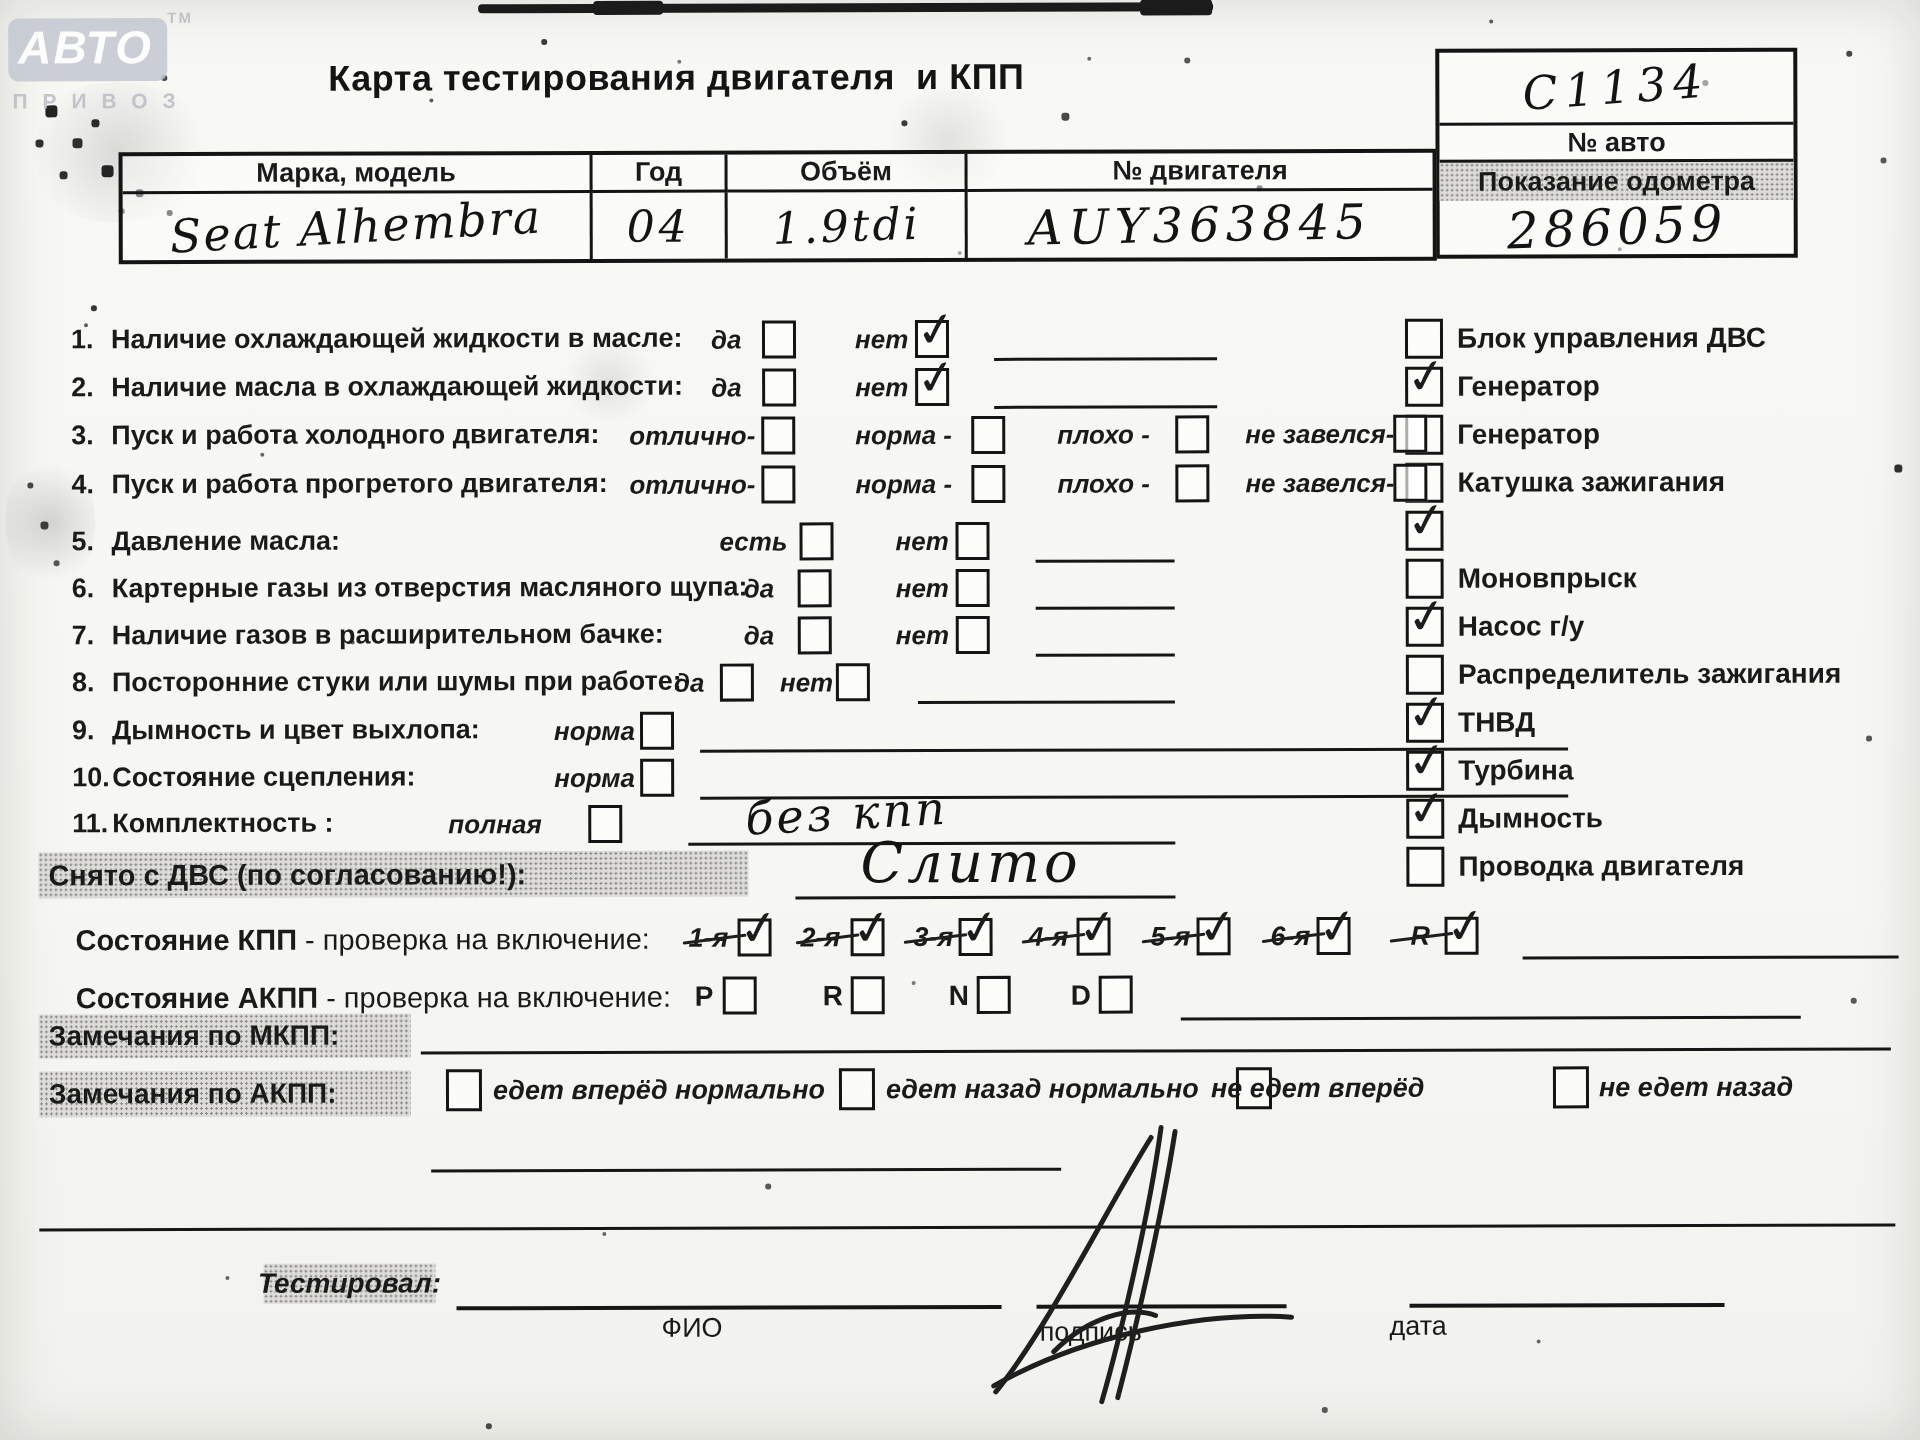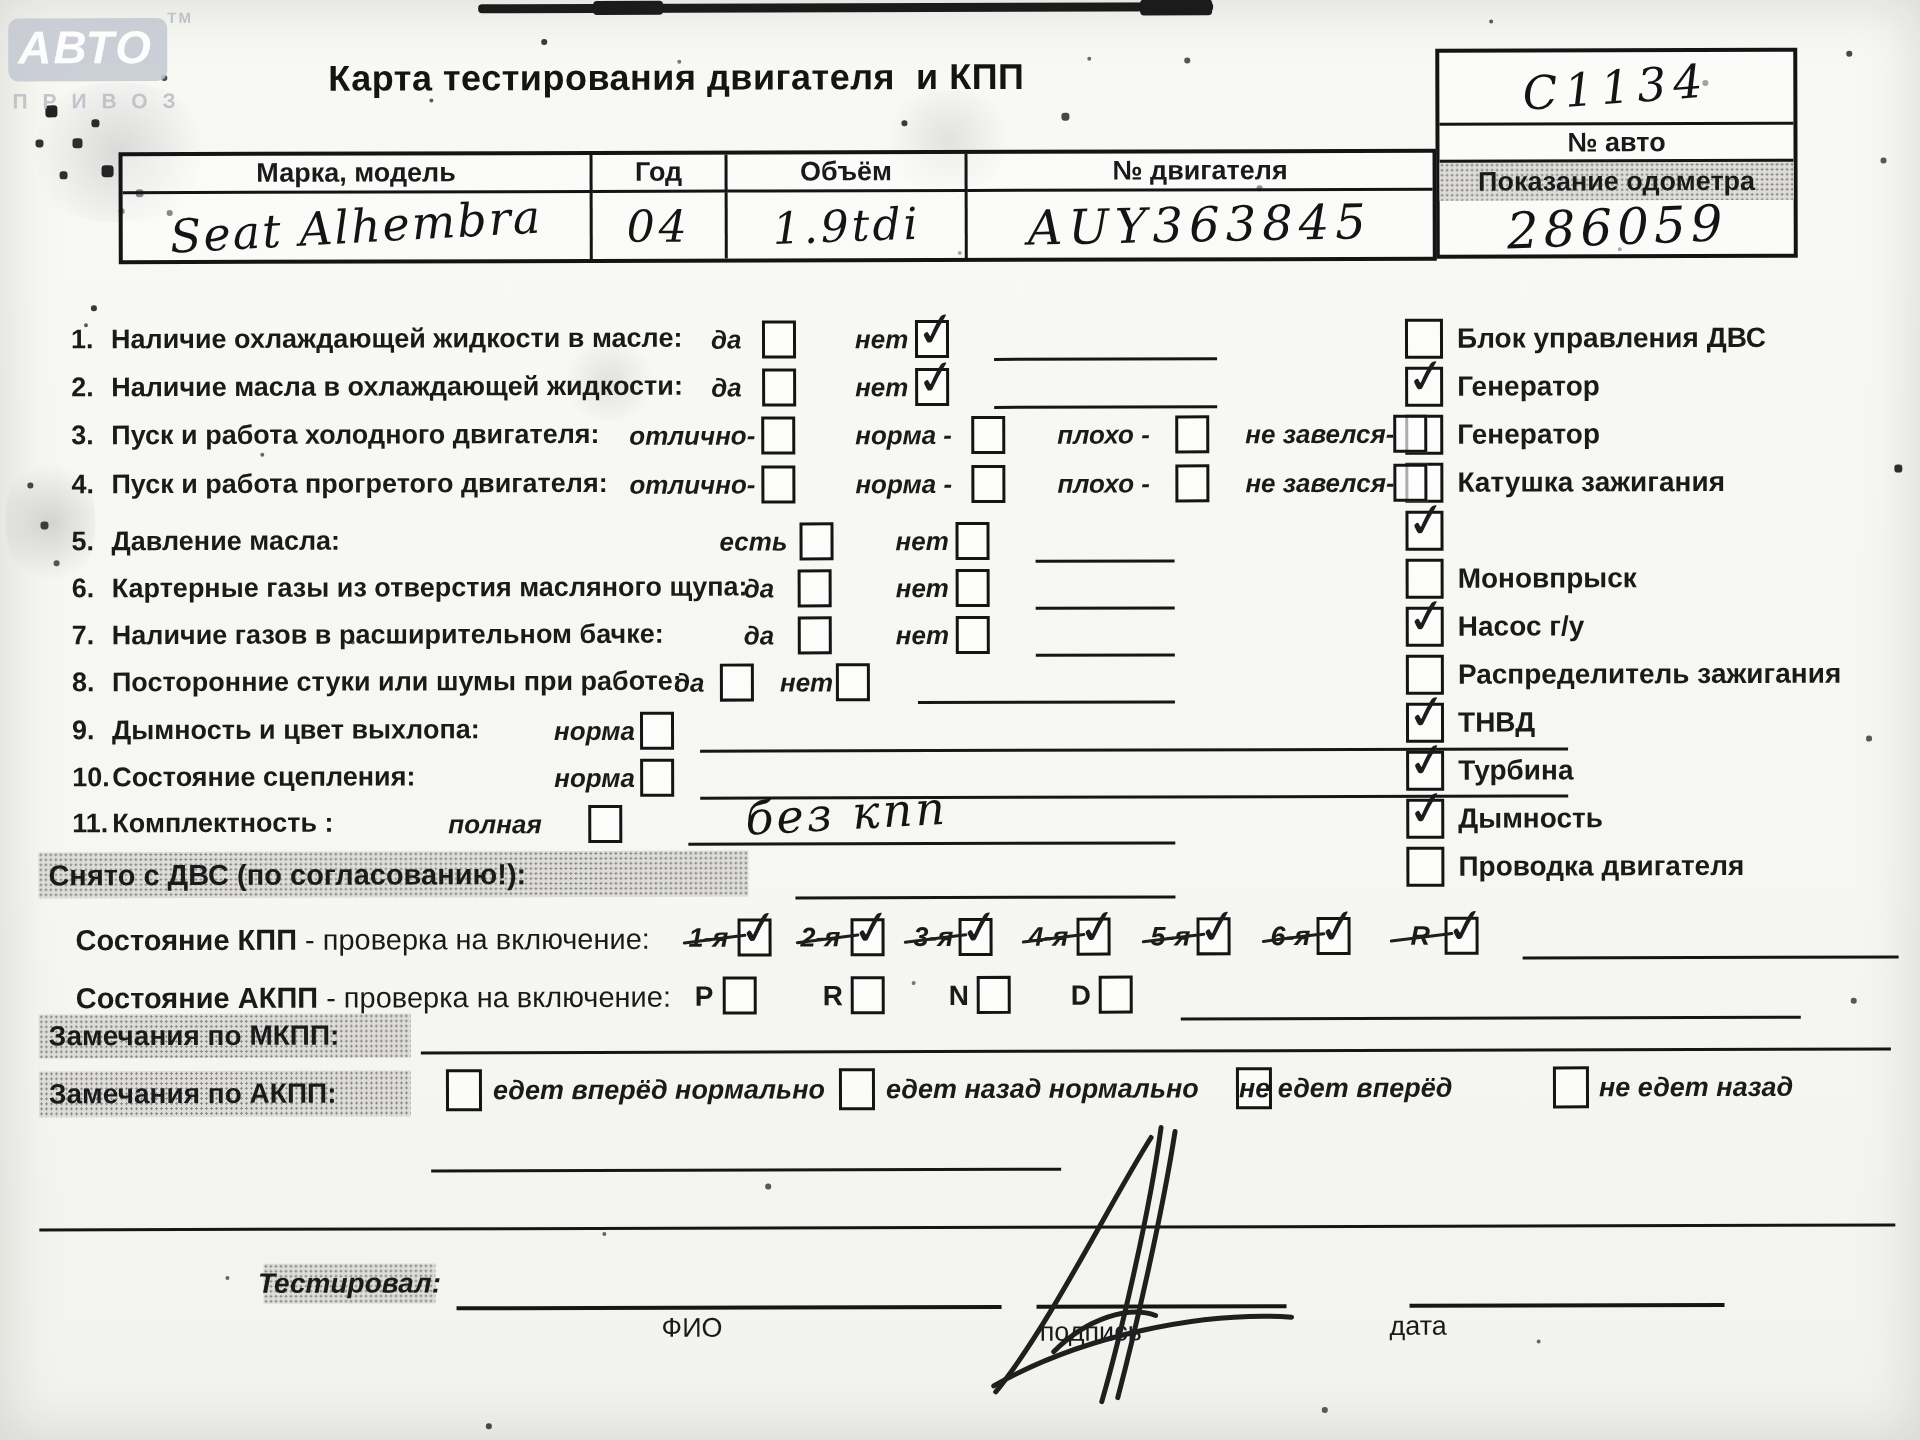--- a/index.html
+++ b/index.html
@@ -327,20 +327,21 @@
           <span class="clabel">Комплектность :</span>
           <span class="opt" style="left: 448px;">полная</span>
           <span class="cb" style="left: 588px;"></span>
           <span class="hand note" style="left: 745px;">без кпп</span>
           <span class="wline" style="left: 688px; width: 487px;"></span>
         </div>
       </div>
 
     <div class="crow" style="top:852px;">
       <span class="snyato-bar shade">Снято с ДВС (по согласованию!):</span>
+      <span class="hand snyato-hand">Слито</span>
       <span class="wline" style="left:795px;width:380px;top:44px;"></span>
     </div>
 
     <div class="crow" style="top:916px;">
       <span class="sec-label"><b>Состояние КПП</b><span> - проверка на включение:</span></span>
     <span class="gear-letter" style="left: 688px;">1-я</span>
         <span class="cb" style="left: 737px;">
           <span class="check">✓</span>
           <span class="tail"></span>
         </span>
@@ -394,21 +395,21 @@
       <span class="bar-l shade">Замечания по МКПП:</span>
     <span class="wline" style="left: 420px; width: 1470px; top: 34px;"></span>
       </div>
     <div class="crow" style="top:1066px;height:52px;">
       <span class="bar-l shade" style="height:46px;margin-top:7px;">Замечания по АКПП:</span>
     <span class="rem-box" style="left: 445px;"></span>
         <span class="rem-opt" style="left: 492px;">едет вперёд нормально</span>
         <span class="rem-box" style="left: 838px;"></span>
         <span class="rem-opt" style="left: 885px;">едет назад нормально</span>
         <span class="rem-box" style="left: 1235px;"></span>
-        <span class="rem-opt" style="left: 1238px;">не едет вперёд</span>
+        <span class="rem-opt" style="left: 1210px;">не едет вперёд</span>
         <span class="rem-box" style="left: 1552px;"></span>
         <span class="rem-opt" style="left: 1598px;">не едет назад</span>
       </div>
     <div class="crow" style="top:1120px;height:52px;">
       <span class="wline" style="left:430px;width:630px;top:48px;"></span>
     </div>
 
     <div class="rule"></div>
 
     <div>

